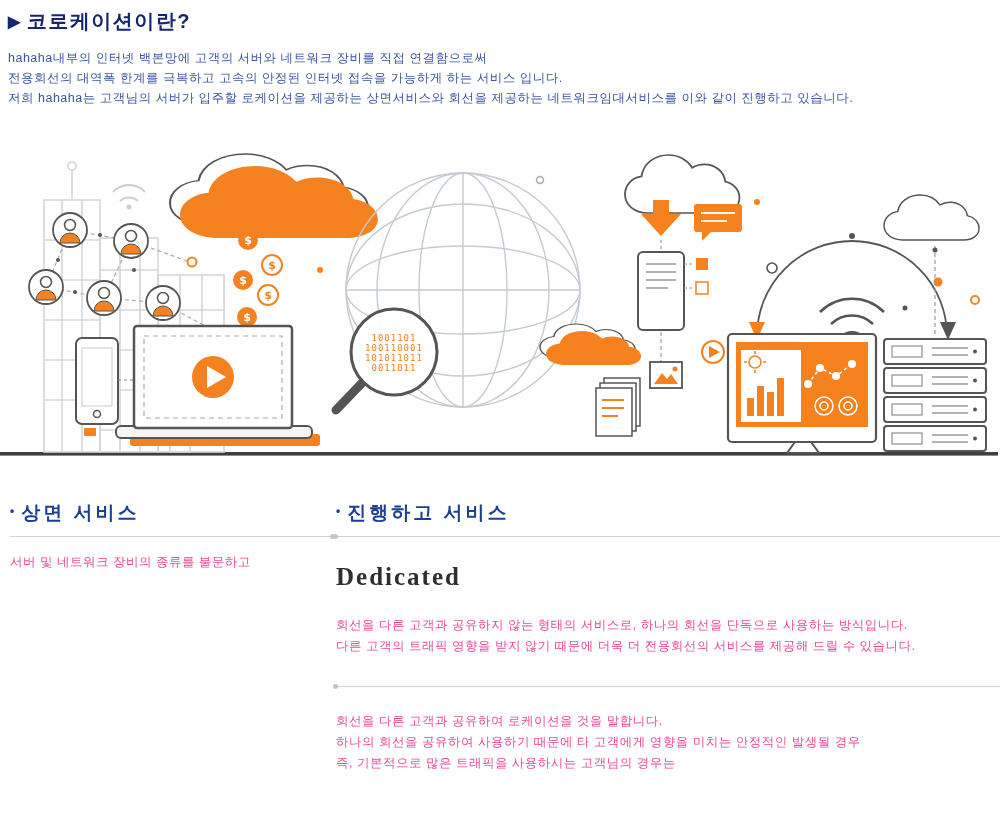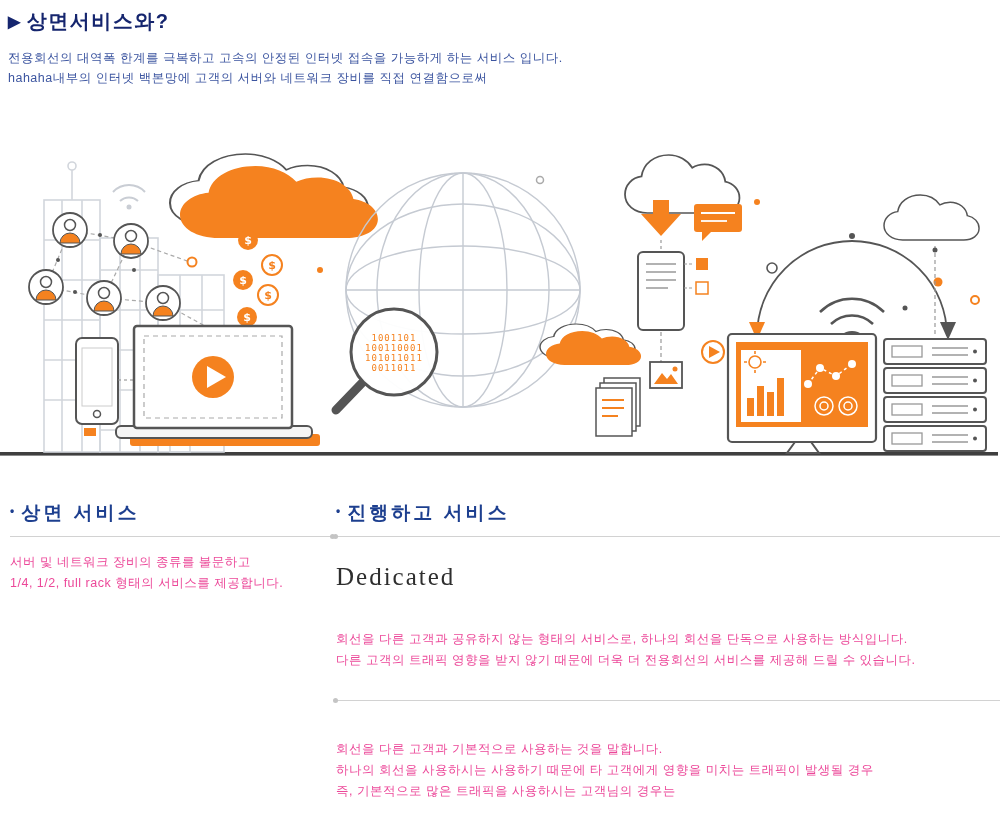--- a/index.html
+++ b/index.html
@@ -31,38 +31,39 @@
   .bullet { font-size:12px; margin-right:4px; position:relative; top:-2px; color:#1d3f8f; }
   .rule { border-top:1px solid #d2d2d2; margin-top:10px; position:relative; }
   .rule::after { content:''; position:absolute; right:-3px; top:-3px; width:5px; height:5px;
                  border-radius:50%; background:#c4c4c4; }
   .rule.left-dot::after { right:auto; left:-3px; }
   .body-text { margin-top:15px; }
   .body-text .line { display:block; font-size:12.5px; line-height:1.7;
                      color:#ec4899; letter-spacing:0.5px; white-space:nowrap; }
   .col-left  { position:absolute; left:10px; top:0; width:322px; }
   .col-right { position:absolute; left:336px; top:0; width:664px; }
-  .sub-title { font-family:"Liberation Serif", serif; font-size:25px; font-weight:400;
+  .sub-title { font-family:"Liberation Serif", serif; font-size:25px; font-weight:700;
                color:#2e2e2e; letter-spacing:2px; margin-top:26px; }
-  .sub .body-text { margin-top:38px; }
+  .sub .body-text { margin-top:24px; }
   .rule-mid { margin-top:28px; }
 </style>
 </head>
 <body>
 
 <div class="page">
 
   <header class="hdr">
     <h1 class="title">
       <span class="title-arrow">▶</span>
-      <span>상면서비스와?</span>
+      <span>코로케이션이란?</span>
     </h1>
     <p class="intro">
+      <span class="line">hahaha내부의 인터넷 백본망에 고객의 서버와 네트워크 장비를 직접 연결함으로써</span>
       <span class="line">전용회선의 대역폭 한계를 극복하고 고속의 안정된 인터넷 접속을 가능하게 하는 서비스 입니다.</span>
-      <span class="line">hahaha내부의 인터넷 백본망에 고객의 서버와 네트워크 장비를 직접 연결함으로써</span>
+      <span class="line">저희 hahaha는 고객님의 서버가 입주할 로케이션을 제공하는 상면서비스와 회선을 제공하는 네트워크임대서비스를 이와 같이 진행하고 있습니다.</span>
     </p>
   </header>
 
   <div class="illustration">
     <svg width="1000" height="322" viewBox="0 0 1000 322" xmlns="http://www.w3.org/2000/svg">
       <defs>
         <path id="cloud" d="M38,100 C16,100 0,86 0,68 C0,52 12,39 28,37 C31,15 50,0 74,0 C91,0 106,9 114,22 C120,18 127,16 135,16 C153,16 168,29 170,46 C184,49 194,60 194,74 C194,90 180,100 163,100 Z"></path>
       </defs>
 
       <rect x="0" y="312" width="998" height="3.6" fill="#3f3f3f"></rect>
@@ -305,21 +306,20 @@
   <section class="cols">
 
     <div class="col-left">
       <h2 class="sec-title">
         <span class="bullet">•</span>
         <span>상면 서비스</span>
       </h2>
       <div class="rule"></div>
       <p class="body-text">
         <span class="line">서버 및 네트워크 장비의 종류를 불문하고</span>
-        <span class="line">1/4, 1/2, full rack 형태의 서비스를 제공합니다.</span>
       </p>
     </div>
 
     <div class="col-right">
       <h2 class="sec-title">
         <span class="bullet">•</span>
         <span>진행하고 서비스</span>
       </h2>
       <div class="rule left-dot"></div>
 
@@ -328,22 +328,22 @@
         <p class="body-text">
           <span class="line">회선을 다른 고객과 공유하지 않는 형태의 서비스로, 하나의 회선을 단독으로 사용하는 방식입니다.</span>
           <span class="line">다른 고객의 트래픽 영향을 받지 않기 때문에 더욱 더 전용회선의 서비스를 제공해 드릴 수 있습니다.</span>
         </p>
       </div>
 
       <div class="rule rule-mid left-dot"></div>
 
       <div class="sub">
         <p class="body-text">
-          <span class="line">회선을 다른 고객과 기본적으로 사용하는 것을 말합니다.</span>
-          <span class="line">하나의 회선을 사용하시는 사용하기 때문에 타 고객에게 영향을 미치는 트래픽이 발생될 경우</span>
+          <span class="line">회선을 다른 고객과 공유하여 로케이션을 것을 말합니다.</span>
+          <span class="line">하나의 회선을 공유하여 사용하기 때문에 타 고객에게 영향을 미치는 안정적인 발생될 경우</span>
           <span class="line">즉, 기본적으로 많은 트래픽을 사용하시는 고객님의 경우는</span>
 
         </p>
       </div>
     </div>
 
   </section>
 </div>
 
 </body></html>

